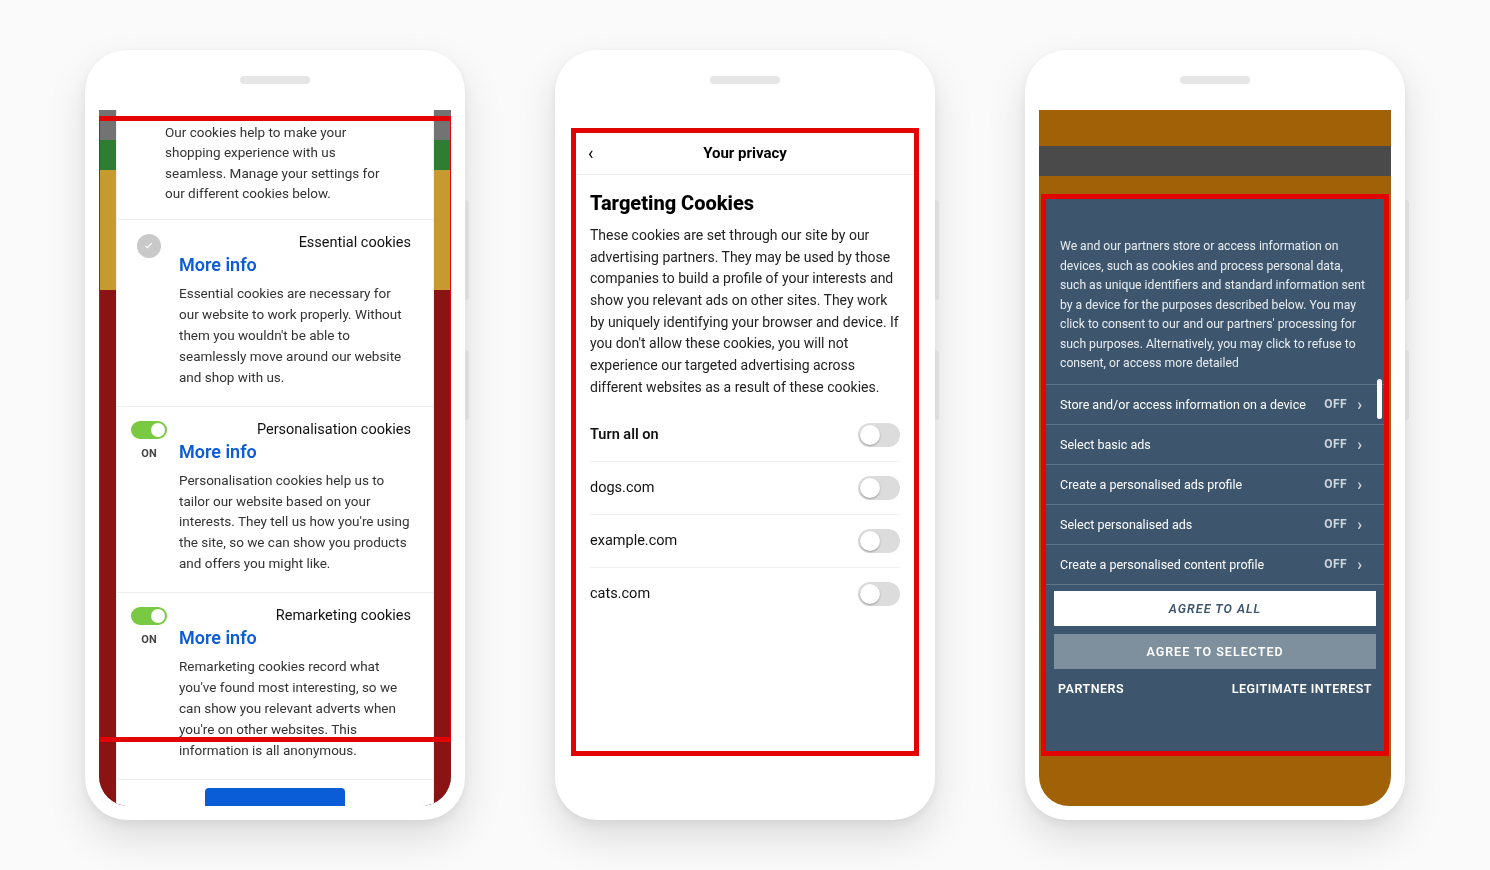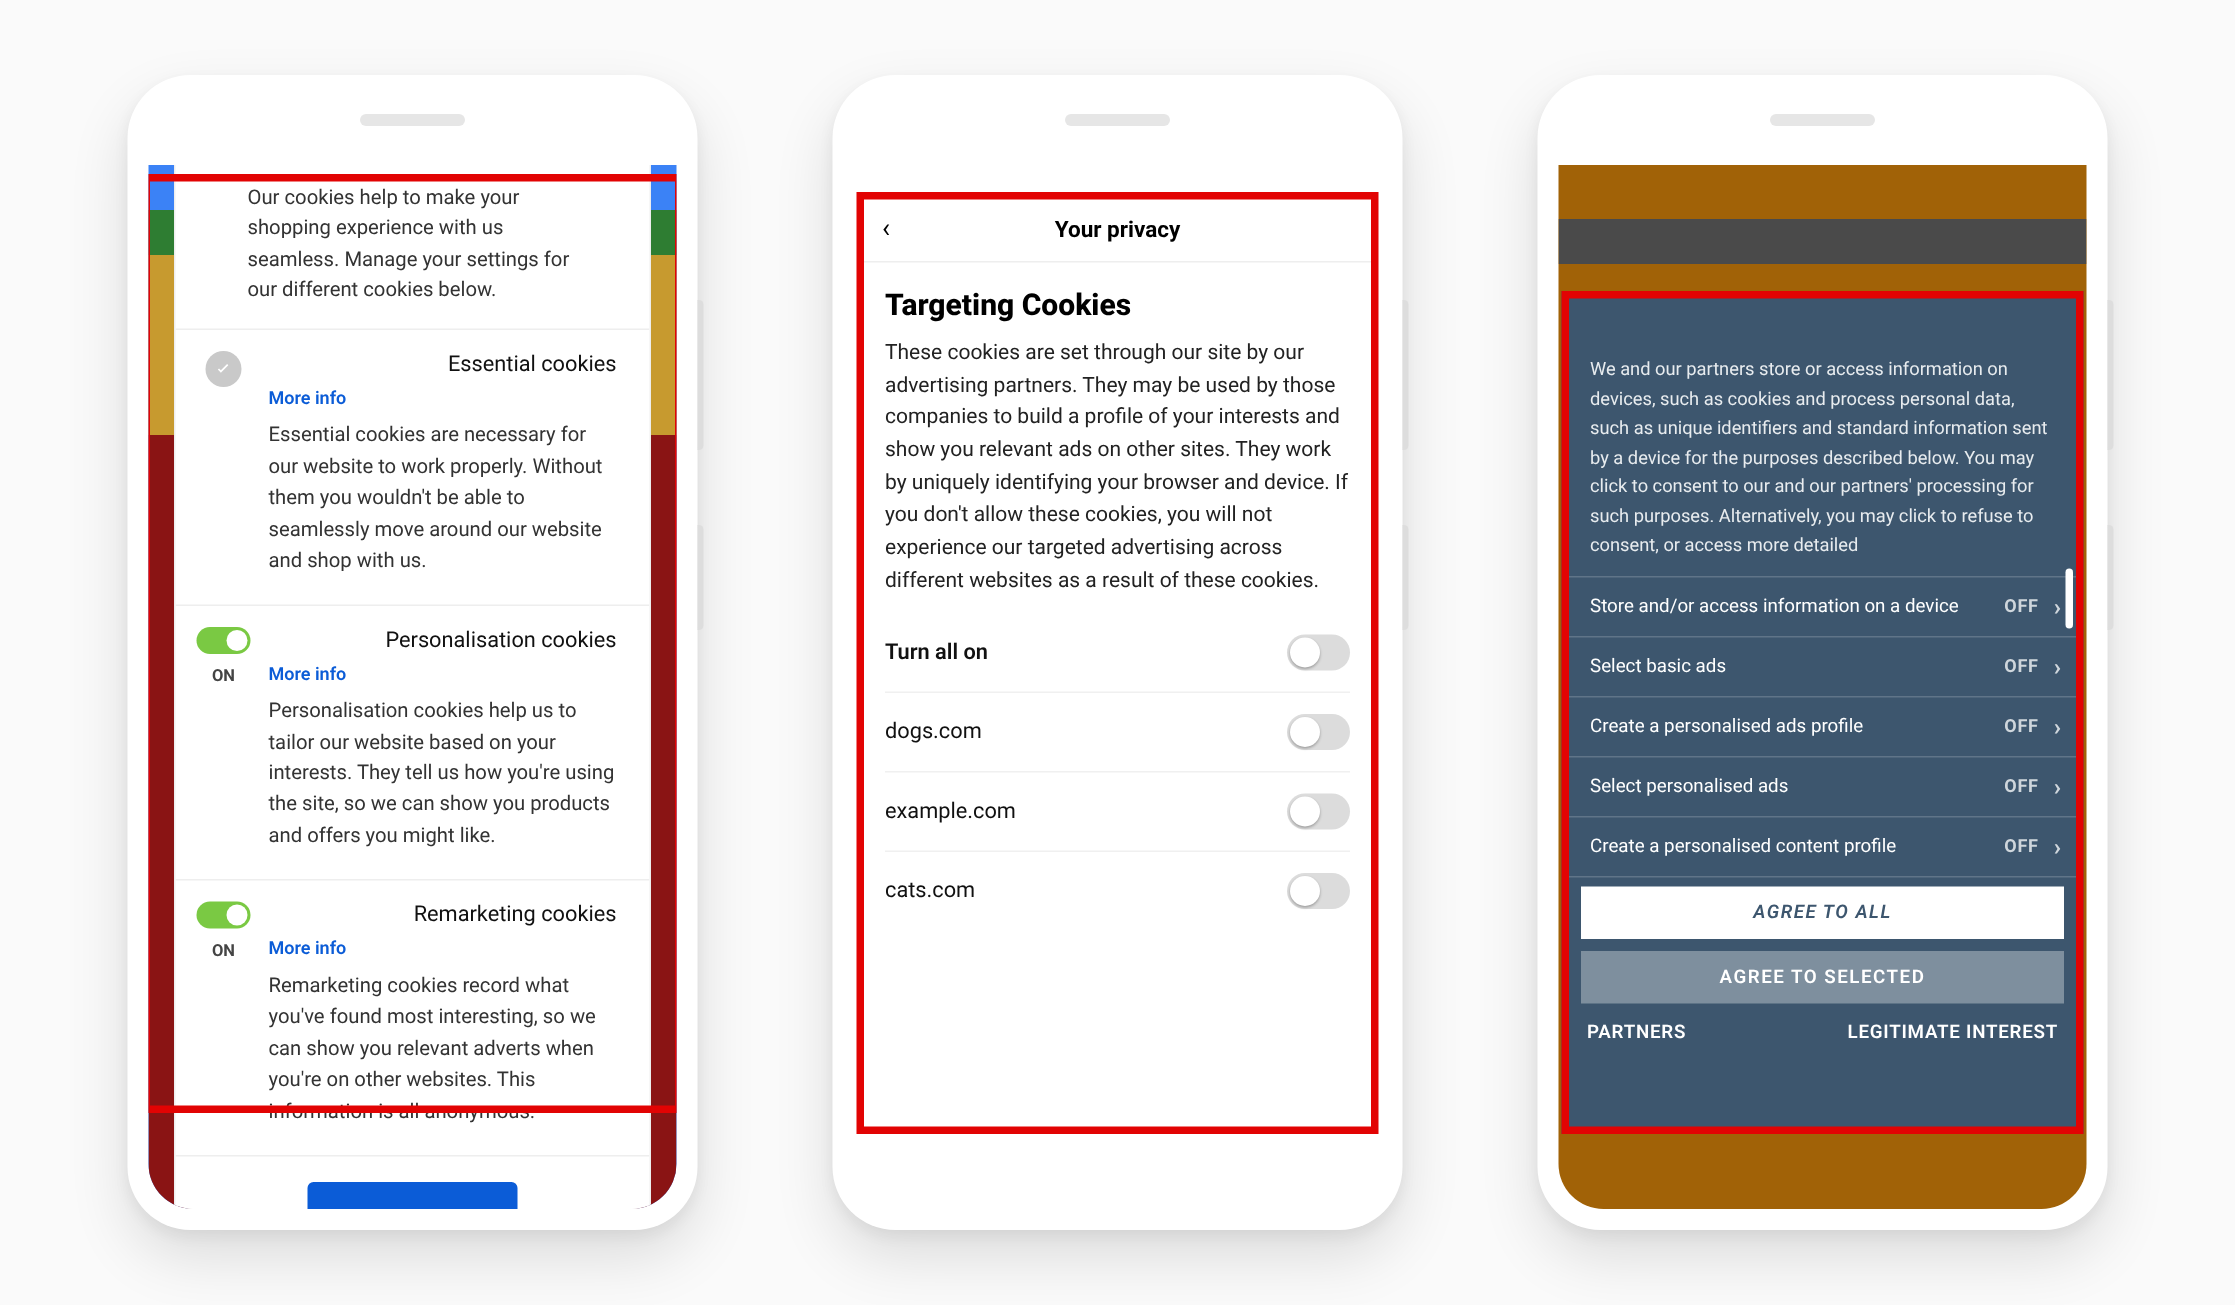--- a/index.html
+++ b/index.html
@@ -66,35 +66,35 @@
     background: #fff;
   }
 
   .red-box {
     border: 5px solid #e20303;
     position: absolute;
     overflow: hidden;
   }
 
   
-  .p1-screen { background:#3b82f6; }
+  .p1-screen { background:#737373; }
   .p1-red { top:6px; left:-4px; right:-4px; bottom:64px; background:transparent; pointer-events:none;}
   .p1-body { position:absolute; inset:0; display:flex; flex-direction:column; }
   .bg-stripe { height:60px; }
   .p1-panel {
     position:absolute; top:0; left:18px; right:18px; bottom:0;
     background:#fff; box-shadow:0 0 0 1px #eee;
     display:flex; flex-direction:column; overflow:hidden;
   }
   .p1-intro { padding:12px 38px 16px 48px; font-size:13.5px; line-height:1.5; color:#333; border-bottom:1px solid #eee;}
   .cookie-row { display:flex; padding:14px 22px 18px 14px; border-bottom:1px solid #eee; gap:12px;}
   .cookie-left { width:36px; display:flex; flex-direction:column; align-items:center; gap:4px;}
   .cookie-main { flex:1; }
   .cookie-title { font-weight:400; font-size:14.5px; color:#111; margin-bottom:3px;text-align:right;}
-  .more-link { color:#0b5cd7; font-weight:600; font-size:12px; margin-bottom:8px; display:inline-block;}
+  .more-link { color:#0b5cd7; font-weight:600; font-size:18px; margin-bottom:8px; display:inline-block;}
   .cookie-desc { font-size:13.5px; line-height:1.55; color:#333;}
   .check-circle { width:24px; height:24px; border-radius:50%; background:#c9c9c9; display:flex; align-items:center; justify-content:center;}
   .check-circle svg { width:14px; height:14px; fill:#fff;}
   .toggle-on { width:36px; height:18px; border-radius:10px; background:#7ac943; position:relative;}
   .toggle-on::after { content:""; position:absolute; right:2px; top:2px; width:14px; height:14px; background:#fff; border-radius:50%;}
   .on-lbl { font-size:11px; font-weight:700; color:#444; margin-top:4px;}
   .blue-btn { background:#0b5cd7; height:18px; width:140px; border-radius:4px 4px 0 0; align-self:center; margin-top:auto;}
 
   
   .p2-red { top:18px; left:2px; right:2px; bottom:50px; background:#fff;}
@@ -111,21 +111,21 @@
   .ios-toggle::after { content:""; position:absolute; left:2px; top:2px; width:20px; height:20px; background:#fff; border-radius:50%; box-shadow:0 1px 2px rgba(0,0,0,0.3);}
   .save-btn { margin:14px 14px 0 14px; background:#111; color:#fff; text-align:center; padding:14px 0; border-radius:7px; font-size:15.5px; font-weight:500;}
 
   
   .p3-screen { background:#a16207;}
   .p3-grey-bar { position:absolute; top:36px; left:0; right:0; height:30px; background:#4a4a4a;}
   .p3-red { top:84px; left:2px; right:2px; bottom:50px; background:#3d566e; color:#fff;}
   .p3-inner { width:100%; height:100%; position:relative; display:flex; flex-direction:column;}
   .p3-text { padding:38px 14px 10px 14px; font-size:12.2px; line-height:1.6; color:#e8ecef;}
   .p3-list { flex:0 0 auto;}
-  .p3-item { display:flex; align-items:center; justify-content:space-between; padding:10px 10px 10px 14px; border-top:1px solid rgba(255,255,255,0.18); font-size:12.5px;}
+  .p3-item { display:flex; align-items:center; justify-content:space-between; padding:10px 22px 10px 14px; border-top:1px solid rgba(255,255,255,0.18); font-size:12.5px;}
   .p3-item:last-child{ border-bottom:1px solid rgba(255,255,255,0.18);}
   .p3-item-right { display:flex; align-items:center; gap:10px; color:#cfd6dc;font-weight:bold;}
   .off-txt { font-size:12px; letter-spacing:0.5px;}
   .chev { font-size:16px; color:#cfd6dc;}
   .scroll-thumb { position:absolute; right:2px; top:180px; width:5px; height:40px; background:#fff; border-radius:3px;}
   .btn-row { padding:6px 8px 0 8px; display:flex; flex-direction:column; gap:8px;}
   .agree-all { background:#fff; color:#3d566e; text-align:center; padding:10px 16px; font-size:12.5px; letter-spacing:1px; font-weight:600;font-style:italic;}
   .agree-sel { background:#7e8f9e; color:#fff; text-align:center; padding:10px 0; font-size:12.5px; letter-spacing:1px; font-weight:600;}
   .foot-row { display:flex; justify-content:space-between; padding:12px 12px 0 12px; font-size:12.5px; letter-spacing:0.5px; font-weight:600;}
 </style>

